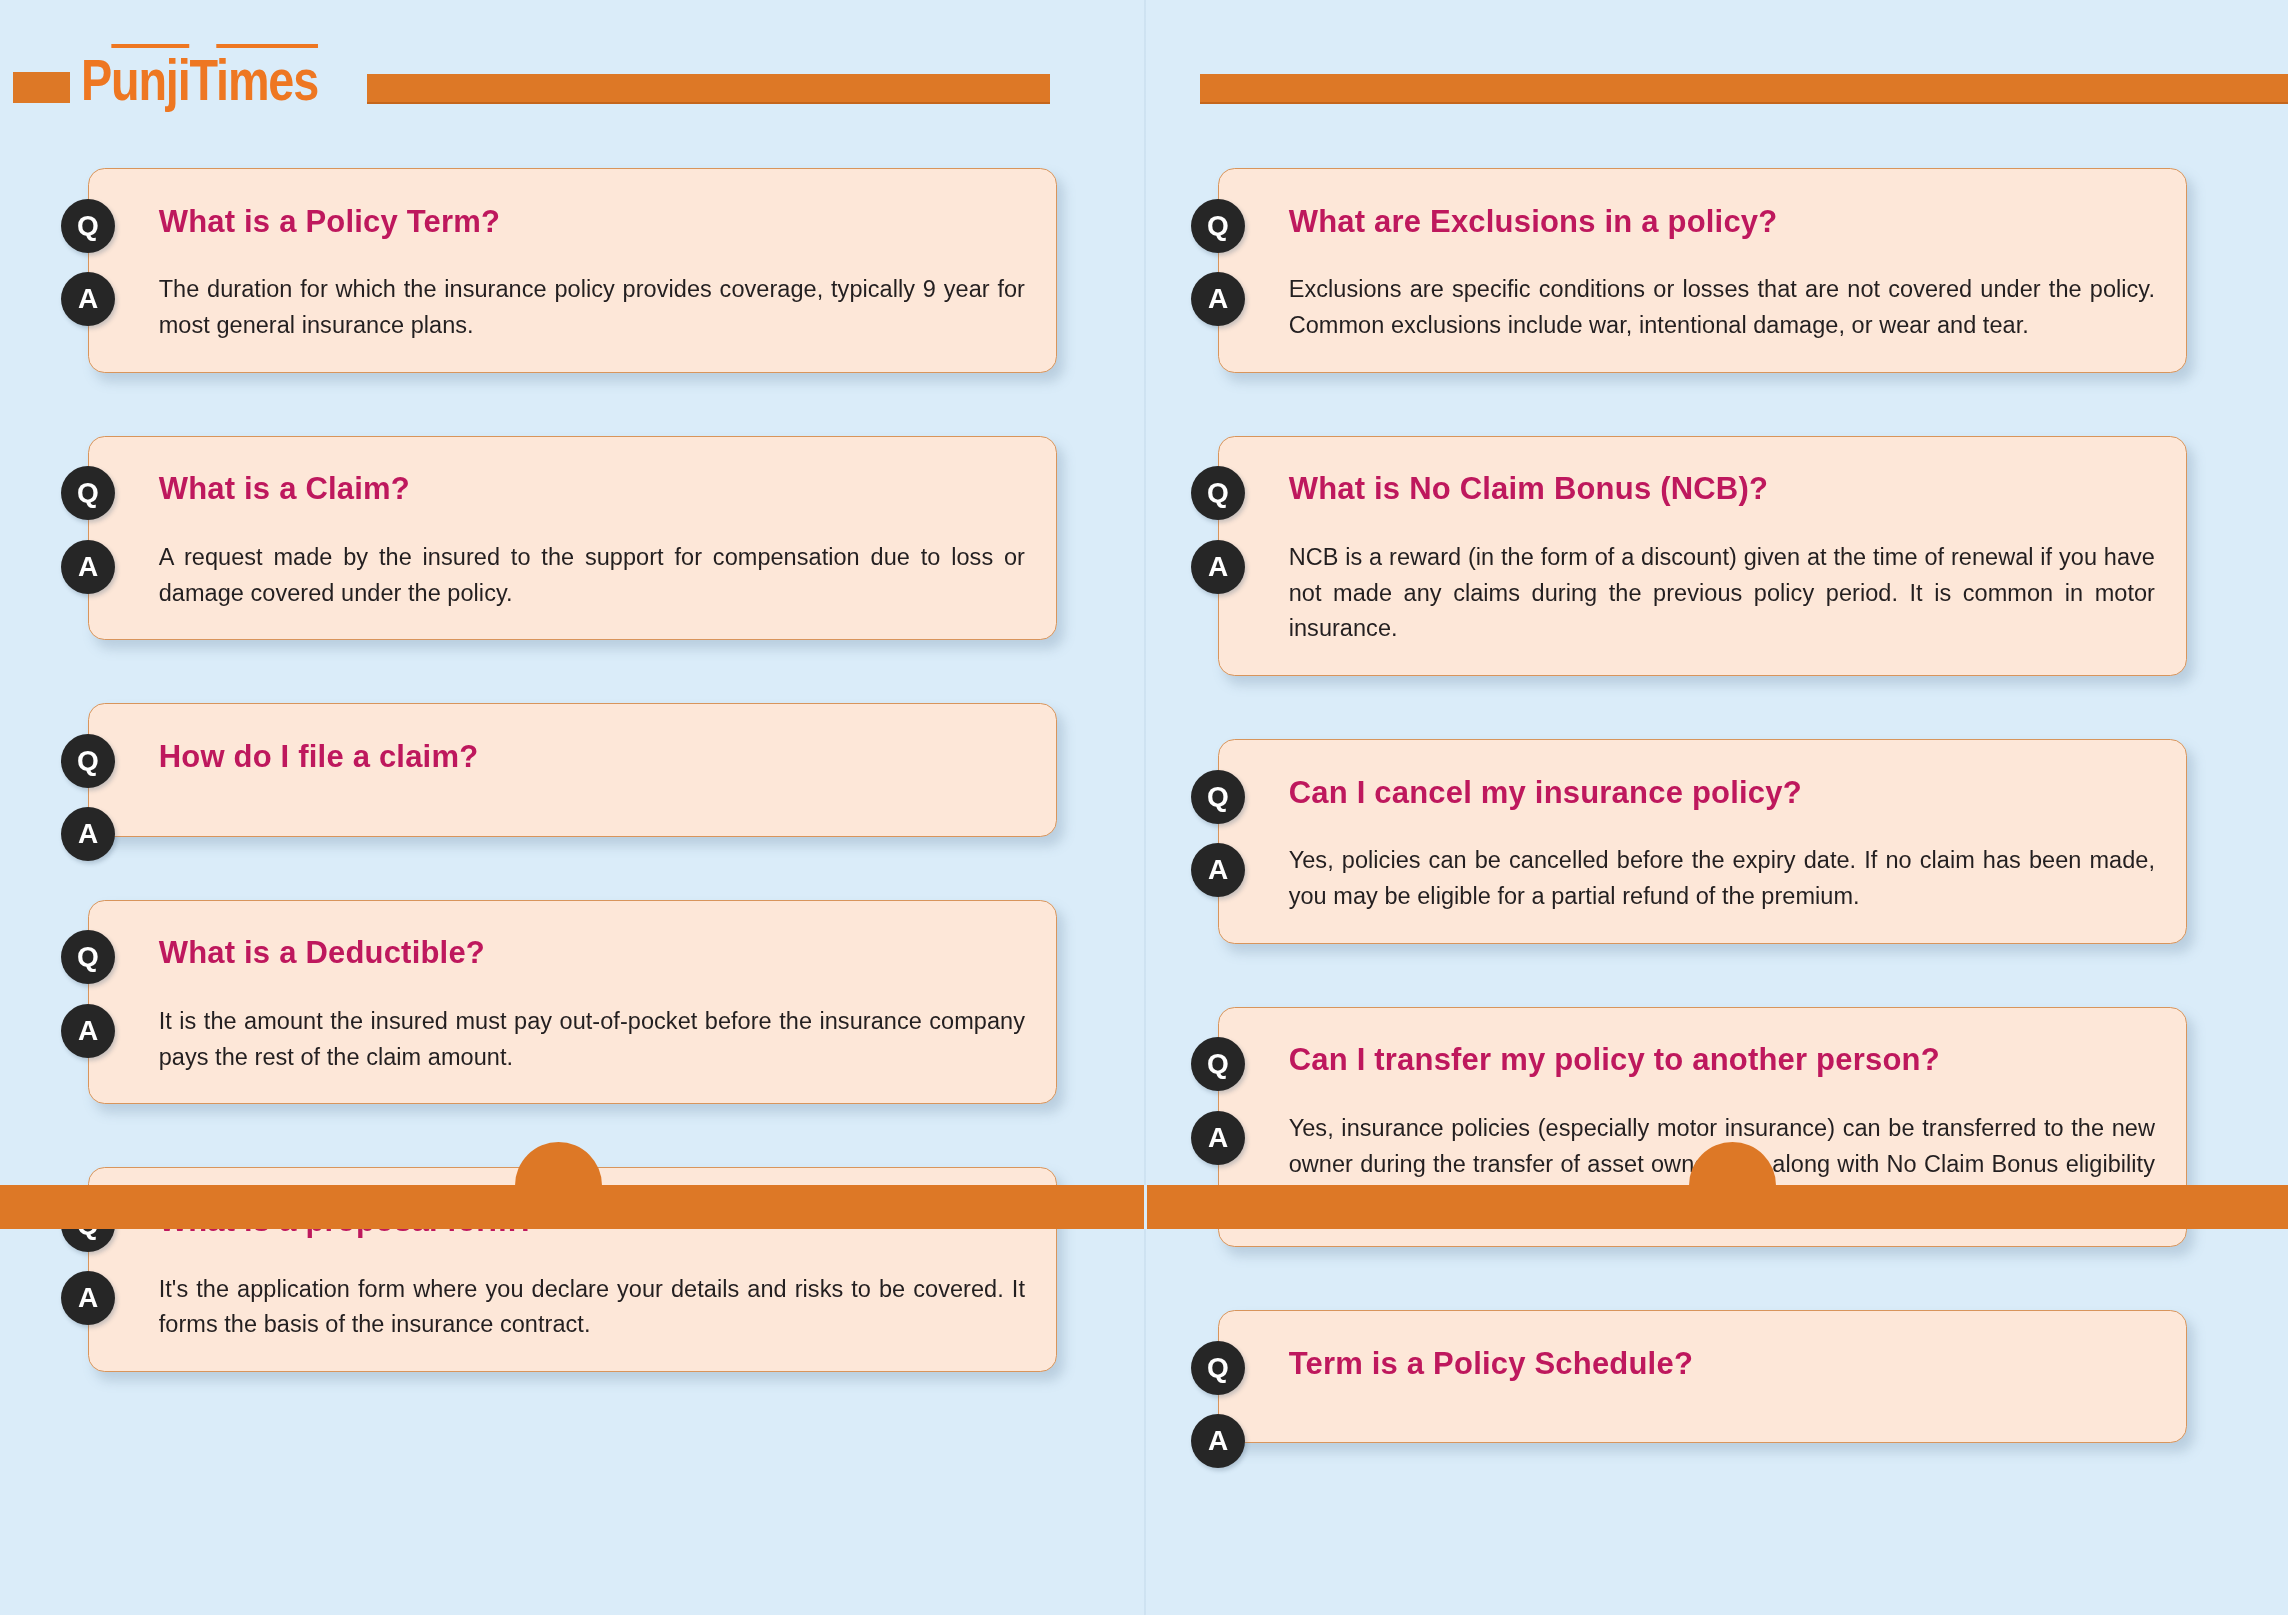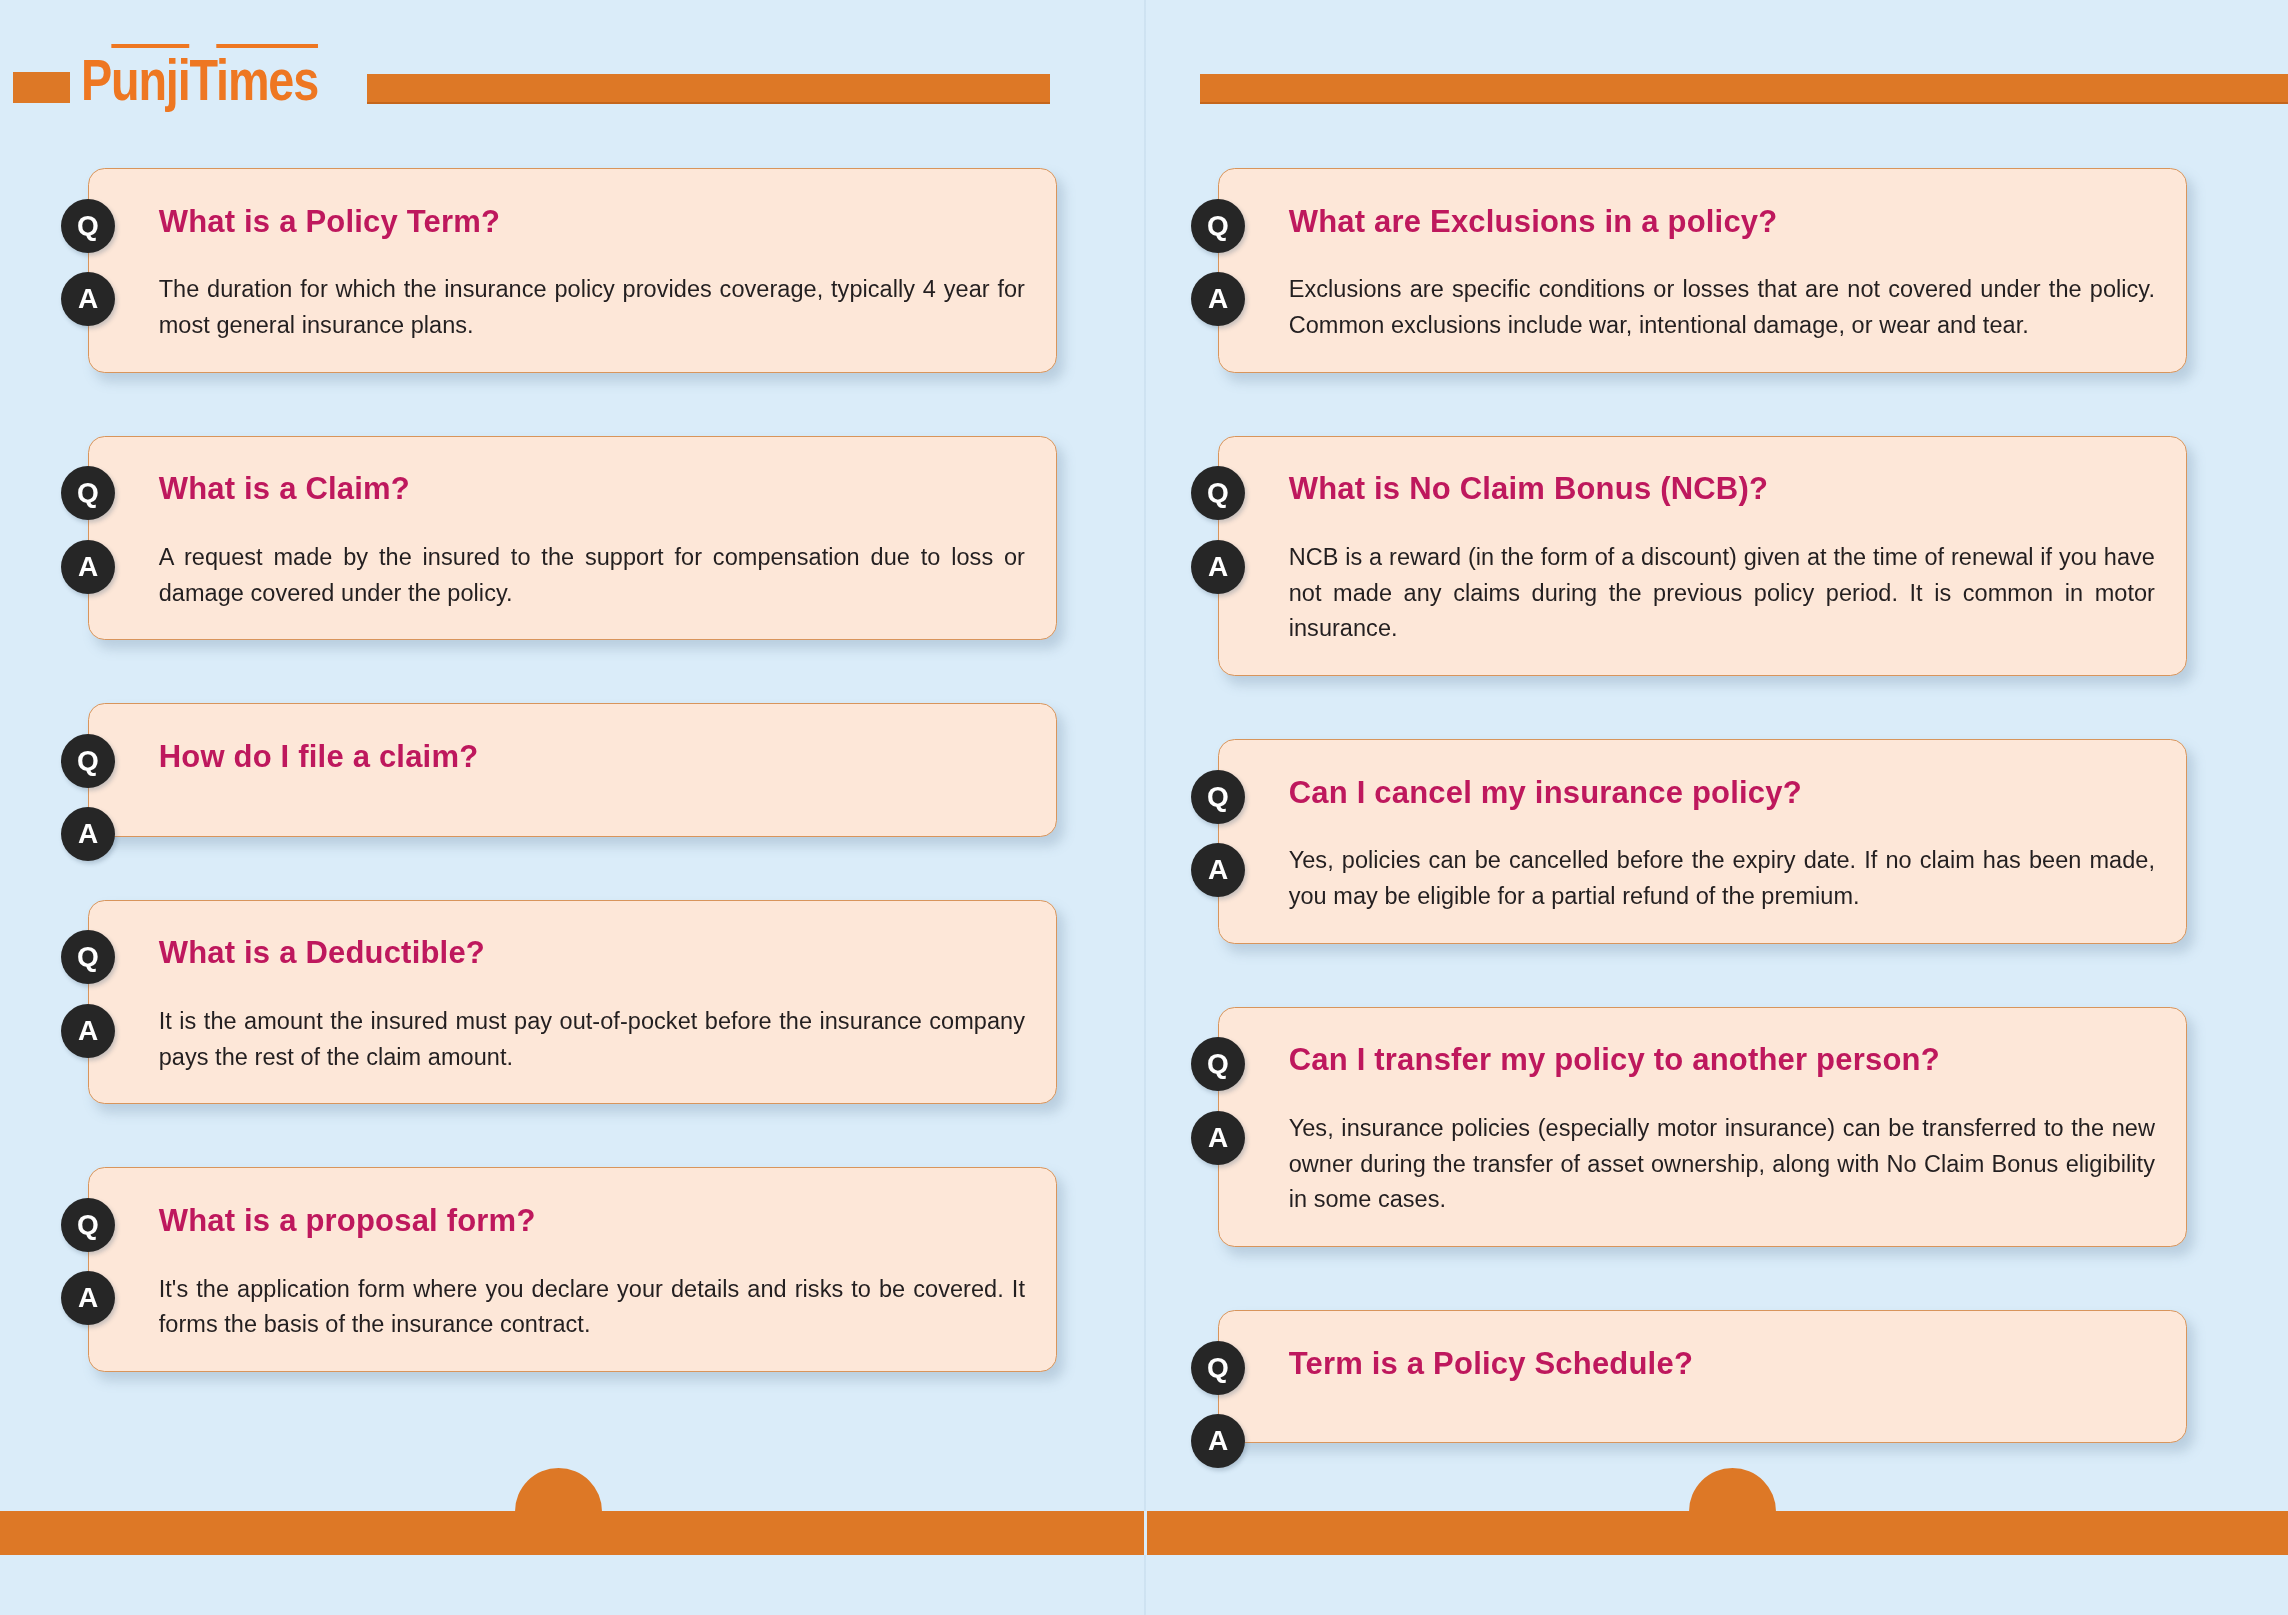--- a/index.html
+++ b/index.html
@@ -4,21 +4,21 @@
 <style>
   * { box-sizing: border-box; margin: 0; padding: 0; }
   html, body {
     width: 2289px; height: 1615px;
     background: #daecf9;
     font-family: "Liberation Sans", sans-serif;
     overflow: hidden;
   }
   .page {
     position: relative;
-    width: 2289px; height: 1555px;
+    width: 2289px; height: 1229px;
     background: #daecf9;
   }
 
   
   .header { position: absolute; top: 0; left: 0; width: 2289px; height: 129px; }
   .hdr-block {
     position: absolute; left: 13px; top: 72px;
     width: 57px; height: 31px; background: #dd7826;
   }
   .logo {
@@ -139,21 +139,21 @@
   </div>
 
   <div class="gutter"></div>
 
   <div class="col col-left">
 
     <div class="card">
       <div class="badge badge-q">Q</div>
       <div class="badge badge-a">A</div>
       <div class="q-text">What is a Policy Term?</div>
-      <div class="a-text">The duration for which the insurance policy provides coverage, typically 4 year for most general insurance plans.</div>
+      <div class="a-text">The duration for which the insurance policy provides coverage, typically 9 year for most general insurance plans.</div>
     </div>
 
     <div class="card">
       <div class="badge badge-q">Q</div>
       <div class="badge badge-a">A</div>
       <div class="q-text">What is a Claim?</div>
       <div class="a-text">A request made by the insured to the support for compensation due to loss or damage covered under the policy.</div>
     </div>
 
     <div class="card">

